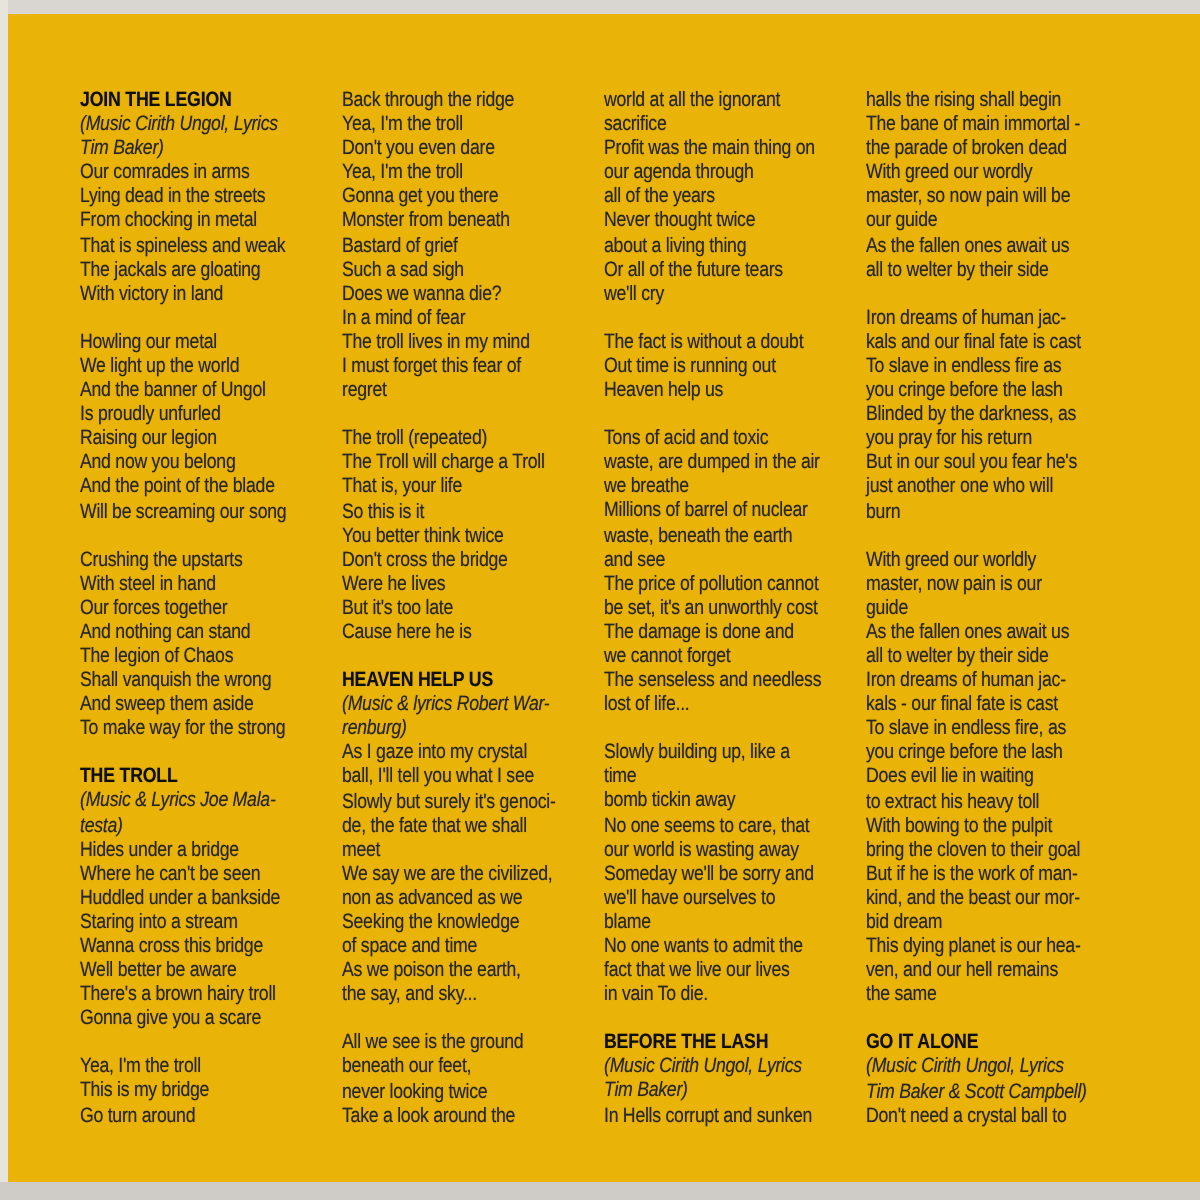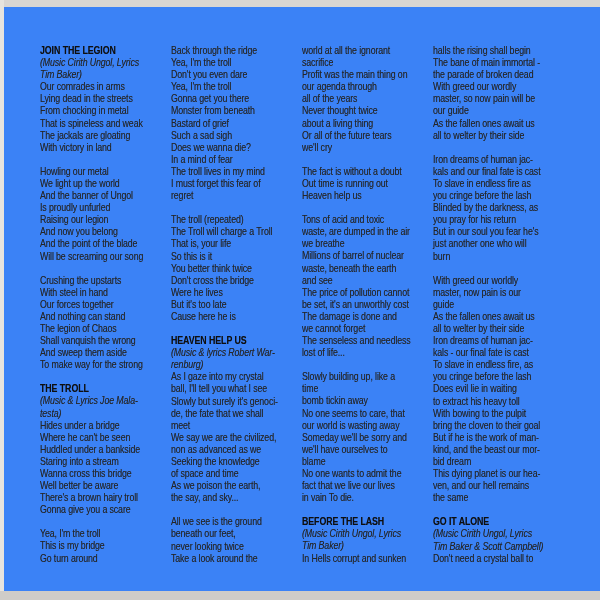--- a/index.html
+++ b/index.html
@@ -40,21 +40,21 @@
     font-weight:bold;
     color:#0e0e0e;
     letter-spacing:-0.1px;
   }
   .credit .line { font-style:italic; }
   .gap { margin-top:12px; }
 </style>
 </head>
 <body>
 
-<div class="sheet" style="background: #3b82f6;">
+<div class="sheet" style="background: #eab308;">
   <div class="edge edge-top" style="background: rgb(217, 214, 210);"></div>
   <div class="edge-left" style="background: rgb(231, 228, 222);"></div>
   <div class="columns">
     <div class="col">
         <div class="col-inner">
           <div class="block heading">
             <div class="line">JOIN THE LEGION</div>
           </div>
           <div class="block credit">
             <div class="line">(Music Cirith Ungol, Lyrics</div>

